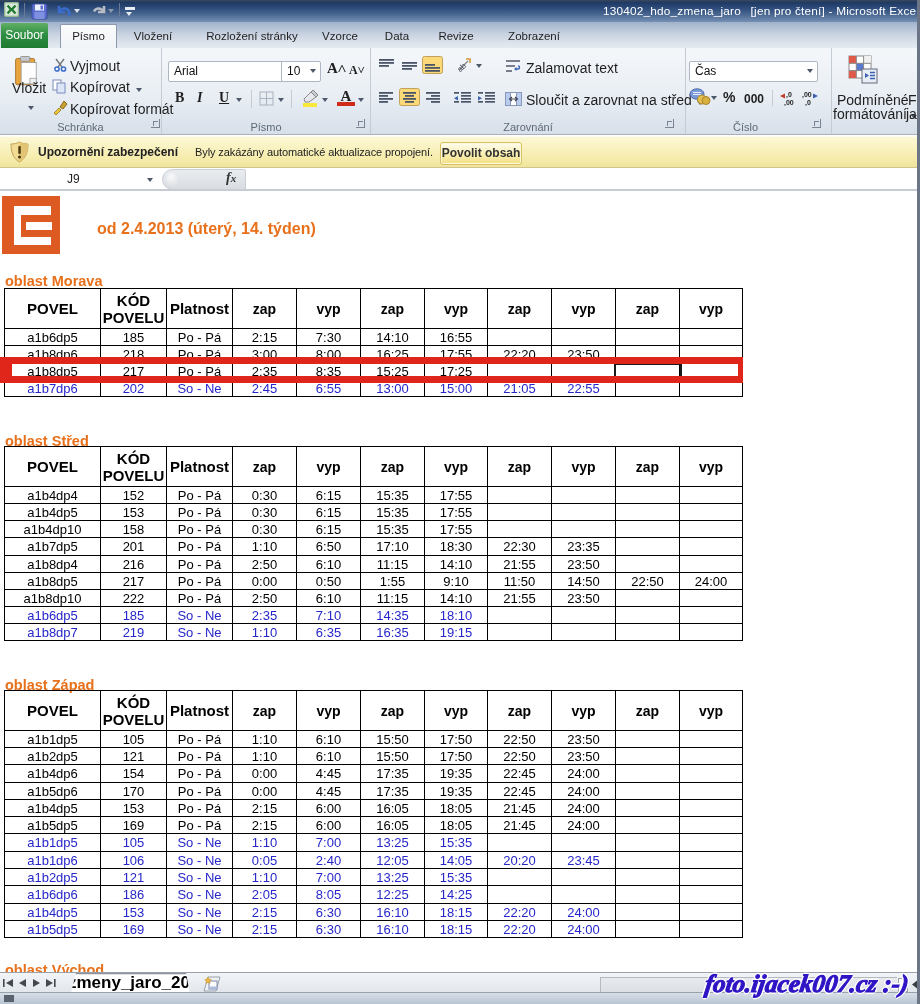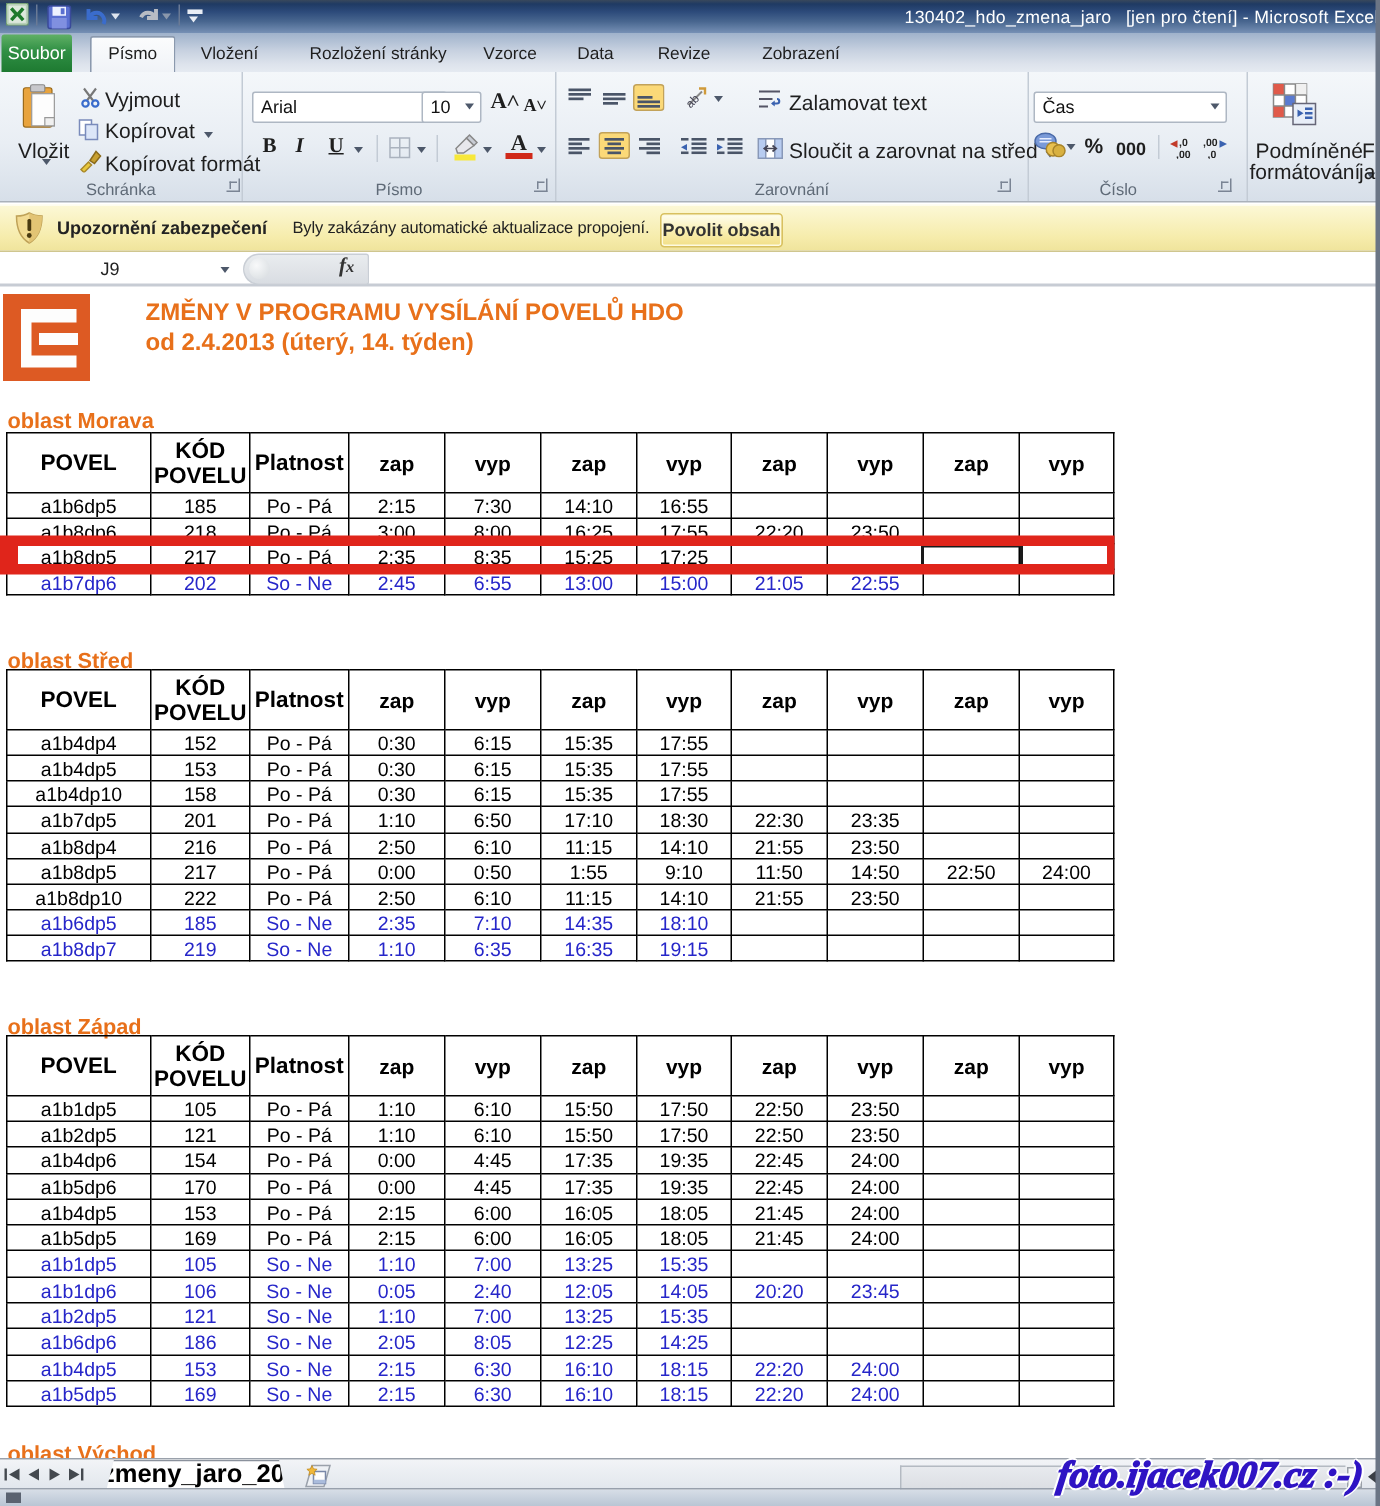--- a/index.html
+++ b/index.html
@@ -122,21 +122,21 @@
 <div class="abs" style="left:812px;top:71px;width:9px;height:9px;border-right:1px solid #7a8494;border-bottom:1px solid #7a8494;">
       <div style="width:5px;height:5px;border-left:1px solid #7a8494;border-top:1px solid #7a8494;margin:2px 0 0 2px;"></div>
     </div>
 <div class="abs" style="left:8px;top:5px;width:52px;height:62px;"></div>
 <div class="abs" style="left:14px;top:8px;"><svg width="27" height="32" viewBox="0 0 34 40">
 <rect x="2" y="3" width="24" height="33" rx="2" fill="#e8a33d" stroke="#9a6a1a"></rect>
 <rect x="8" y="0.5" width="12" height="6" rx="1.5" fill="#c8c8cc" stroke="#888"></rect>
 <rect x="9" y="8" width="19" height="27" fill="#fdfdfd" stroke="#999"></rect>
 <path d="M20 28 l8 0 0 7 -8 0z" fill="#f0f0f0" stroke="#999"></path>
 </svg></div>
-<div class="rtext" style="left:12px;top:44px;text-align:right;">Vložit</div>
+<div class="rtext" style="left:12px;top:32px;text-align:right;">Vložit</div>
 <div class="abs" style="left:28px;top:58px;line-height:0;font-size:0;"><span class="dn"></span></div>
 <div class="abs" style="left:53px;top:10px;"><svg width="15" height="14" viewBox="0 0 15 14">
         <path d="M3 1 L9 9 M11 1 L5 9" stroke="#777" stroke-width="1.4"></path>
         <circle cx="4" cy="11" r="2.1" fill="none" stroke="#3a6ccc" stroke-width="1.5"></circle>
         <circle cx="10.5" cy="11" r="2.1" fill="none" stroke="#3a6ccc" stroke-width="1.5"></circle>
       </svg></div>
 <div class="rtext" style="left:70px;top:10px;">Vyjmout</div>
 <div class="abs" style="left:52px;top:31px;"><svg width="15" height="15" viewBox="0 0 15 15">
         <rect x="1" y="1" width="8" height="10" fill="#fff" stroke="#7a8bbb"></rect>
         <rect x="5" y="4" width="8" height="10" fill="#dce6f8" stroke="#7a8bbb"></rect>
@@ -299,21 +299,20 @@
 <div class="abs" style="left:162px;top:1px;width:84px;height:21px;border-radius:11px 2px 2px 11px;background:linear-gradient(#e9ecef,#d9dde2);border:1px solid #c9ced5;"></div>
 <div class="abs" style="left:166px;top:4px;width:14px;height:14px;border-radius:50%;background:radial-gradient(circle at 5px 5px,#f8f9fa,#d5dade);"></div>
 <div class="abs" style="left:226px;top:2px;font-size:14px;font-style:italic;font-weight:bold;font-family:'Liberation Serif',serif;color:#333;">f<span style="font-size:11px;">x</span></div>
 </div>
 <div id="sheet">
 <div class="abs" style="left:2px;top:4px;"><svg width="58" height="58" viewBox="0 0 58 58">
 <rect x="0" y="0" width="58" height="58" fill="#dd5a23"></rect>
 <path d="M12 10 h37 v9 h-30 v22 h30 v8 h-37 z" fill="#fdfdfd"></path>
 <rect x="24" y="26" width="26" height="8" fill="#fdfdfd"></rect>
 </svg></div>
-<div class="abs" style="left:97px;top:8px;font-size:16px;font-weight:bold;color:#e8701a;">ZMĚNY V PROGRAMU VYSÍLÁNÍ POVELŮ HDO</div>
 <div class="abs" style="left:97px;top:28px;font-size:16px;font-weight:bold;color:#e8701a;">od 2.4.2013 (úterý, 14. týden)</div>
 <div class="sec" style="left:5px;top:81px;">oblast Morava</div>
 <table class="xl" id="t1" style="position:absolute; left:4px; top:96px; width:738px;">
 <colgroup>
         <col style="width:96px">
         <col style="width:66px">
         <col style="width:66px">
         <col style="width:64px">
         <col style="width:64px">
         <col style="width:64px">

